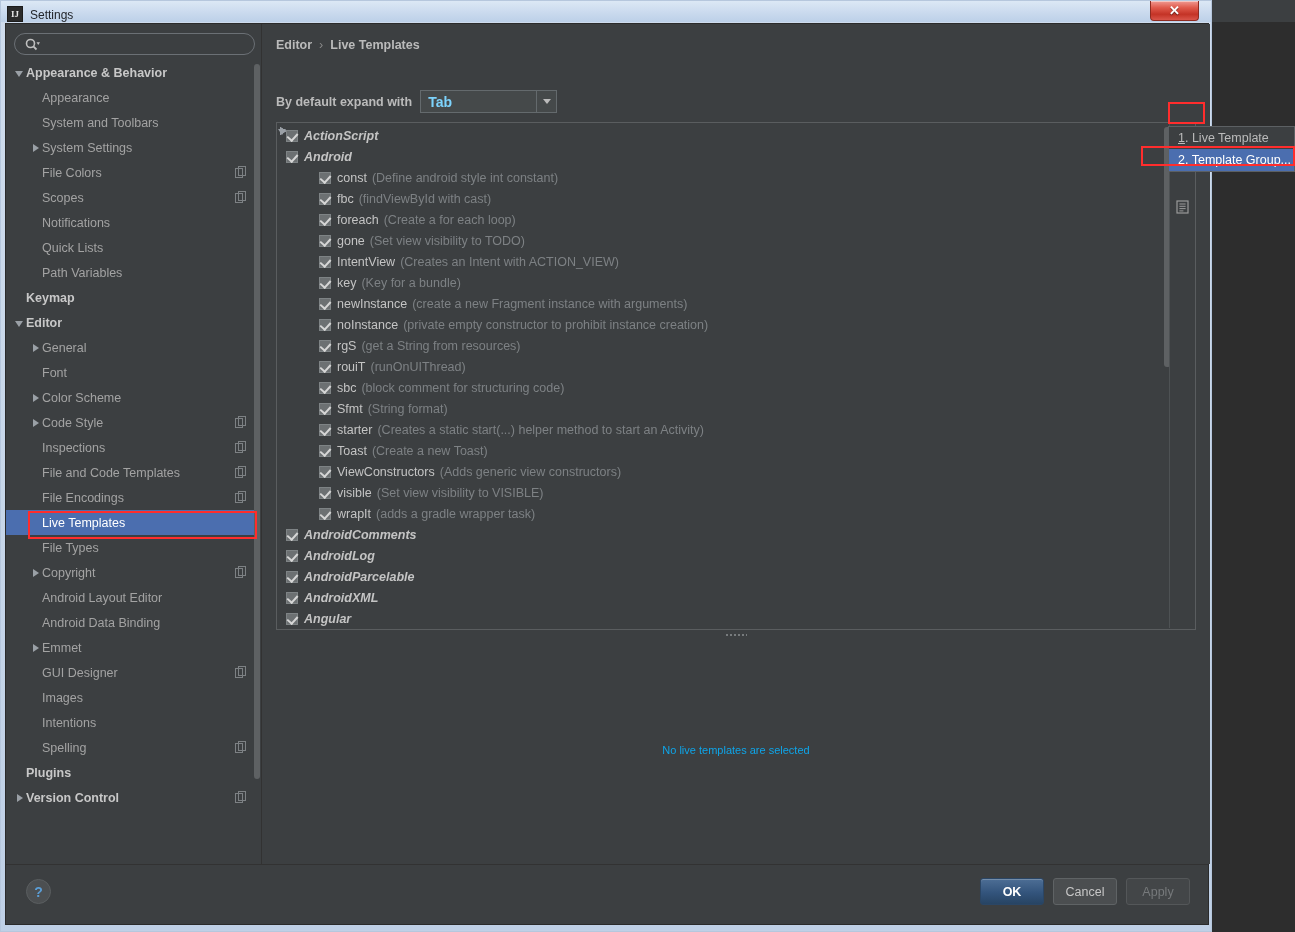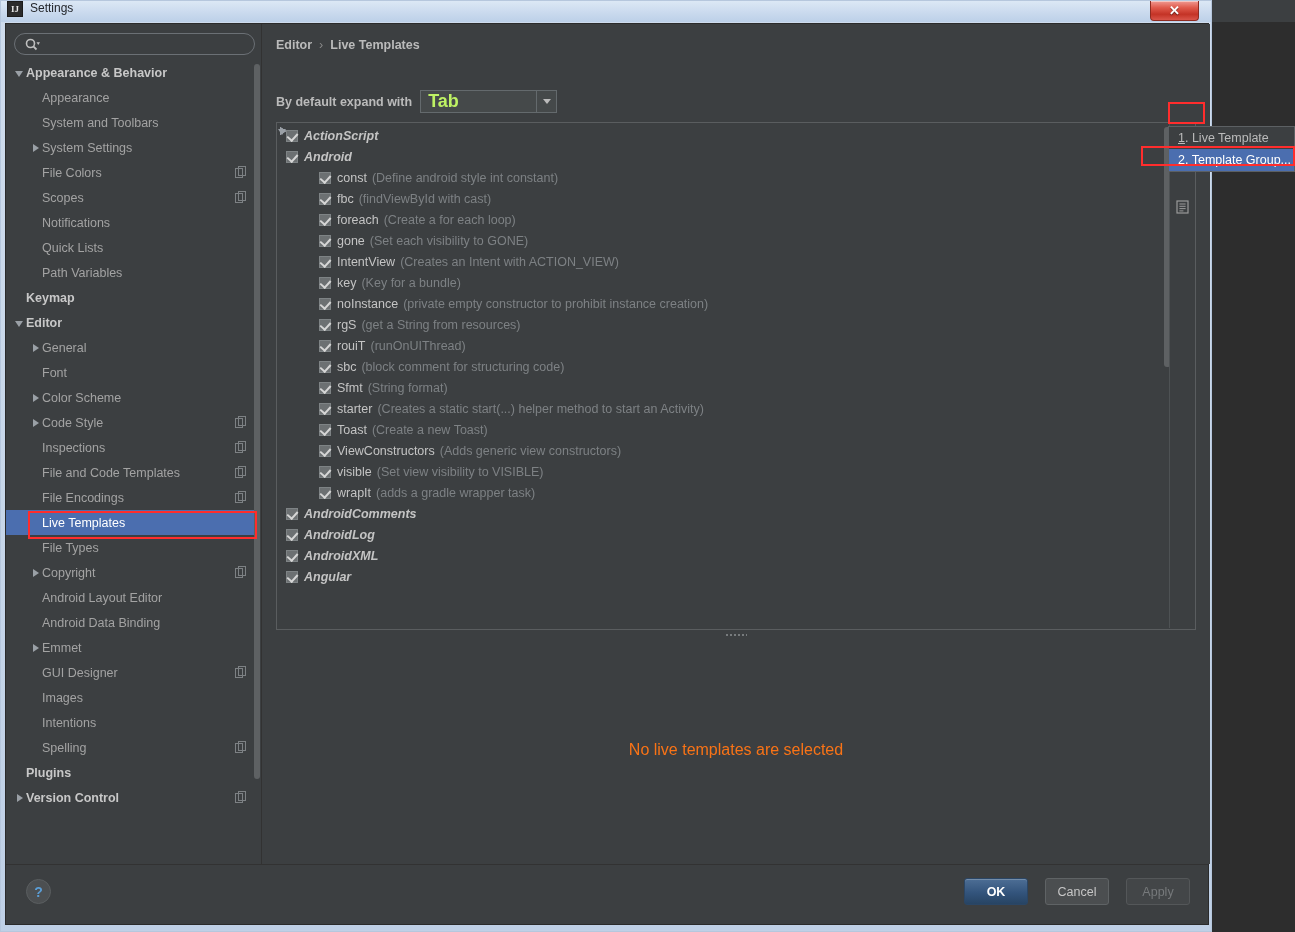--- a/index.html
+++ b/index.html
@@ -31,21 +31,21 @@
     position: absolute;
     left: 0; top: 0;
     width: 1212px; height: 932px;
     background: linear-gradient(180deg,#cfdced 0%, #c9d8ea 40%, #bfd0e6 100%);
     border: 1px solid #b6c7dd;
     box-sizing: border-box;
   }
   .titlebar {
     position: absolute;
     left: 0; top: 0; right: 0; height: 21px;
-    display: flex; align-items: flex-start;
+    display: flex; align-items: flex-end;
     padding-left: 6px;
     background: linear-gradient(180deg,#dce8f5 0%,#cadaee 55%,#bcd0e8 100%);
   }
   .title-icon {
     width: 14px; height: 14px;
     margin-right: 7px;
     background: #2b2b2b;
     border: 1px solid #1c1c1c;
     color: #e6e6e6;
     font-size: 9px;
@@ -210,21 +210,21 @@
   }
   .combo {
     width: 137px; height: 23px;
     background: #45494a;
     border: 1px solid #646a6d;
     display: flex; align-items: center;
     box-sizing: border-box;
   }
   .combo-value {
     flex: 1; padding-left: 7px;
-    font-size: 18px; color: #bef264;
+    font-size: 14px; color: #7dd3fc;
   }
   .combo-arrow {
     width: 19px; height: 21px;
     border-left: 1px solid #646a6d;
     background: #45494a;
     display: flex; align-items: center; justify-content: center;
   }
   .combo-arrow::after {
     content: "";
     border-top: 5px solid #bbbbbb;
@@ -314,21 +314,21 @@
   .grip {
     width: 22px; height: 3px;
     background-image: radial-gradient(#777b7d 45%, transparent 46%);
     background-size: 4px 4px;
   }
   .empty-msg {
     position: absolute;
     left: 13px; top: 616px;
     width: 920px; height: 220px;
     display: flex; align-items: center; justify-content: center;
-    color: #f97316; font-size: 16px;
+    color: #0ea5e9; font-size: 11px;
   }
   
   .footer {
     position: absolute;
     left: 0; bottom: 0;
     width: 100%; height: 60px;
     background: #3c3f41;
     border-top: 1px solid #323232;
     box-sizing: border-box;
   }
@@ -347,21 +347,20 @@
     position: absolute;
     right: 18px; top: 13px;
     display: flex; gap: 9px;
   }
   .btn {
     width: 64px; height: 27px;
     border-radius: 3px;
     display: flex; align-items: center; justify-content: center;
     font-size: 12.5px;
     box-sizing: border-box;
-    margin-left: 8px;
   }
   .btn.primary {
     background: linear-gradient(180deg,#4d6e95 0%,#33547c 55%,#274463 100%);
     border: 1px solid #2b4665;
     color: #ffffff; font-weight: bold;
     box-shadow: inset 0 1px 0 rgba(255,255,255,.22);
   }
   .btn.normal {
     background: #4b4e50;
     border: 1px solid #5f6365;
@@ -663,34 +662,39 @@
                 <span class="tpl-desc">(findViewById with cast)</span>
               </div>
               <div class="tl-row indent-tpl">
                 <span class="cb"></span>
                 <span class="tpl-name">foreach</span>
                 <span class="tpl-desc">(Create a for each loop)</span>
               </div>
               <div class="tl-row indent-tpl">
                 <span class="cb"></span>
                 <span class="tpl-name">gone</span>
-                <span class="tpl-desc">(Set each visibility to GONE)</span>
+                <span class="tpl-desc">(Set view visibility to TODO)</span>
               </div>
               <div class="tl-row indent-tpl">
                 <span class="cb"></span>
                 <span class="tpl-name">IntentView</span>
                 <span class="tpl-desc">(Creates an Intent with ACTION_VIEW)</span>
               </div>
               <div class="tl-row indent-tpl">
                 <span class="cb"></span>
                 <span class="tpl-name">key</span>
                 <span class="tpl-desc">(Key for a bundle)</span>
               </div>
               <div class="tl-row indent-tpl">
                 <span class="cb"></span>
+                <span class="tpl-name">newInstance</span>
+                <span class="tpl-desc">(create a new Fragment instance with arguments)</span>
+              </div>
+              <div class="tl-row indent-tpl">
+                <span class="cb"></span>
                 <span class="tpl-name">noInstance</span>
                 <span class="tpl-desc">(private empty constructor to prohibit instance creation)</span>
               </div>
               <div class="tl-row indent-tpl">
                 <span class="cb"></span>
                 <span class="tpl-name">rgS</span>
                 <span class="tpl-desc">(get a String from resources)</span>
               </div>
               <div class="tl-row indent-tpl">
                 <span class="cb"></span>
@@ -734,20 +738,25 @@
               </div>
               <div class="tl-row indent-grp">
                 <span class="arrow right"></span>
                 <span class="cb"></span>
                 <span class="grp-name">AndroidComments</span>
               </div>
               <div class="tl-row indent-grp">
                 <span class="arrow right"></span>
                 <span class="cb"></span>
                 <span class="grp-name">AndroidLog</span>
+              </div>
+              <div class="tl-row indent-grp">
+                <span class="arrow right"></span>
+                <span class="cb"></span>
+                <span class="grp-name">AndroidParcelable</span>
               </div>
               <div class="tl-row indent-grp">
                 <span class="arrow right"></span>
                 <span class="cb"></span>
                 <span class="grp-name">AndroidXML</span>
               </div>
               <div class="tl-row indent-grp">
                 <span class="arrow right"></span>
                 <span class="cb"></span>
                 <span class="grp-name">Angular</span>

